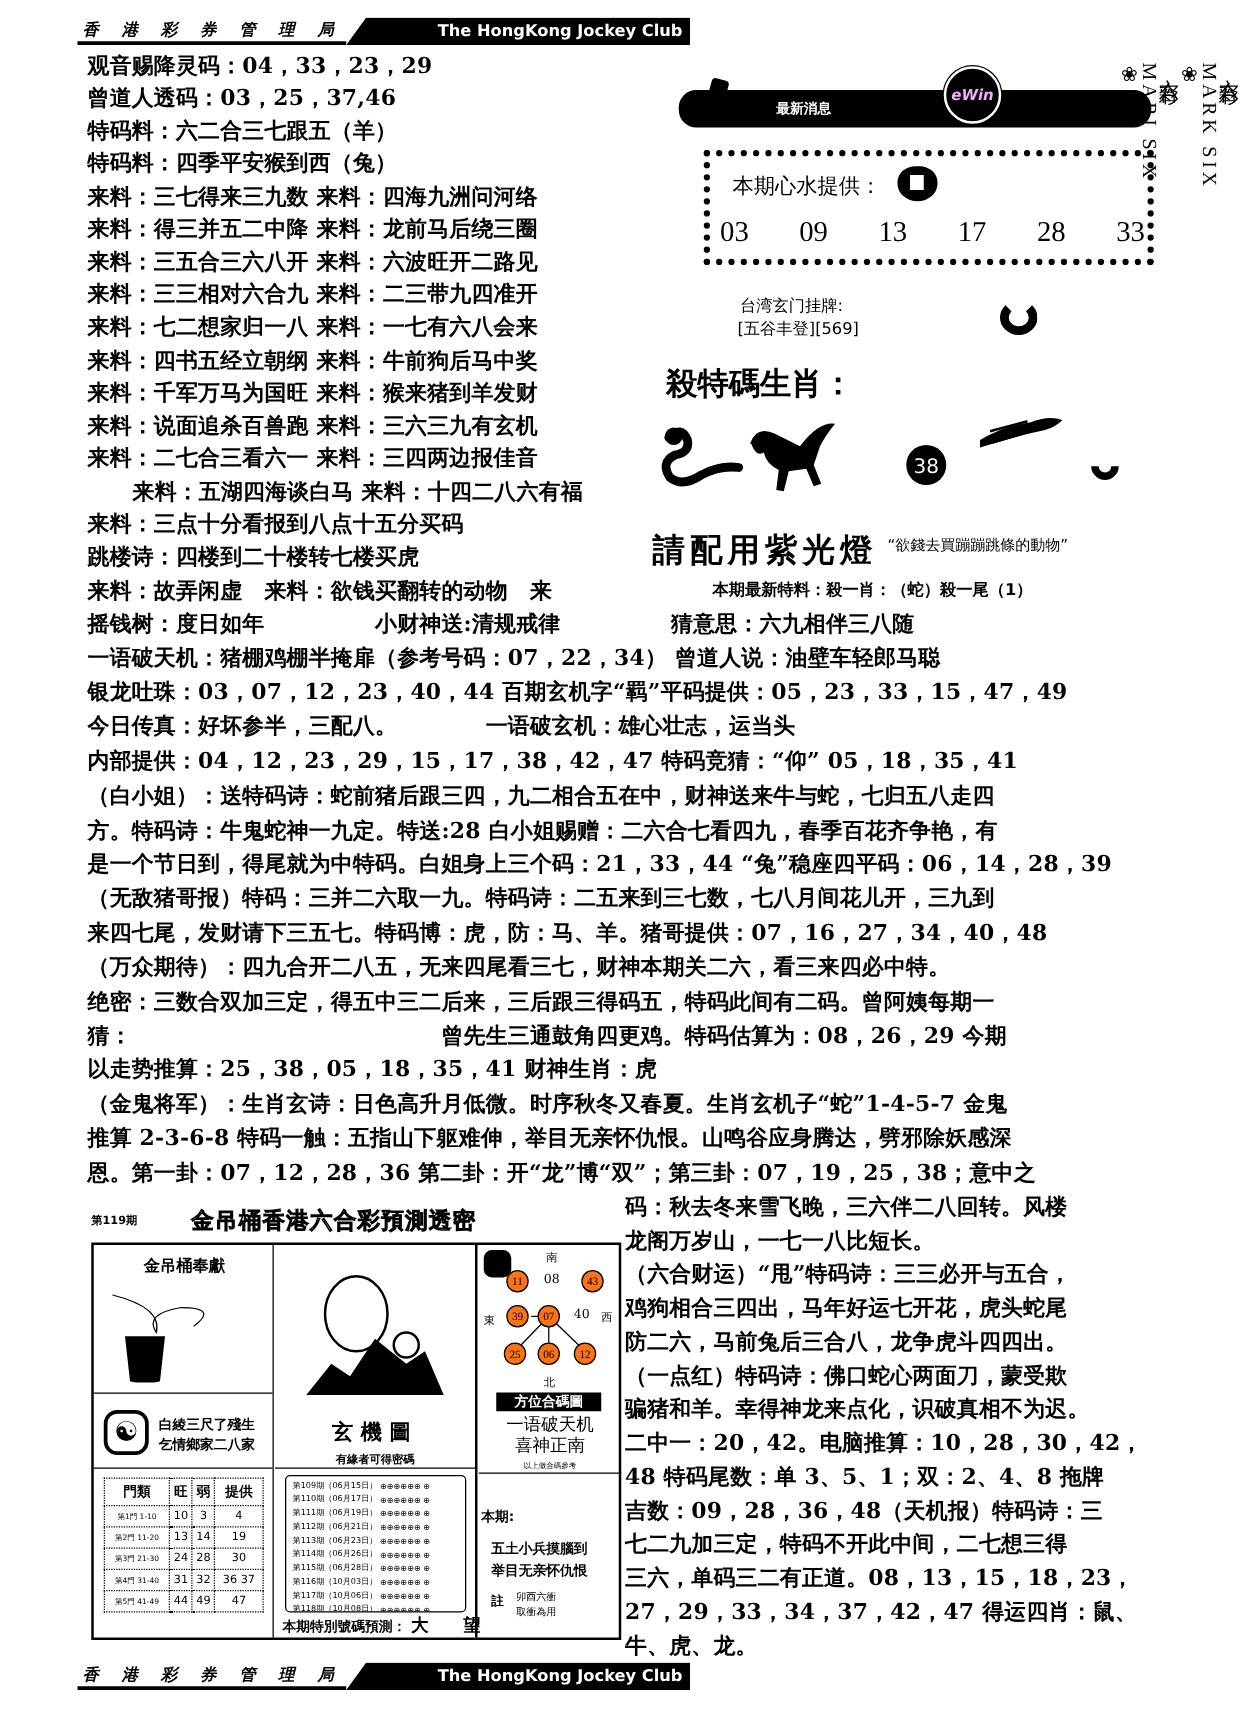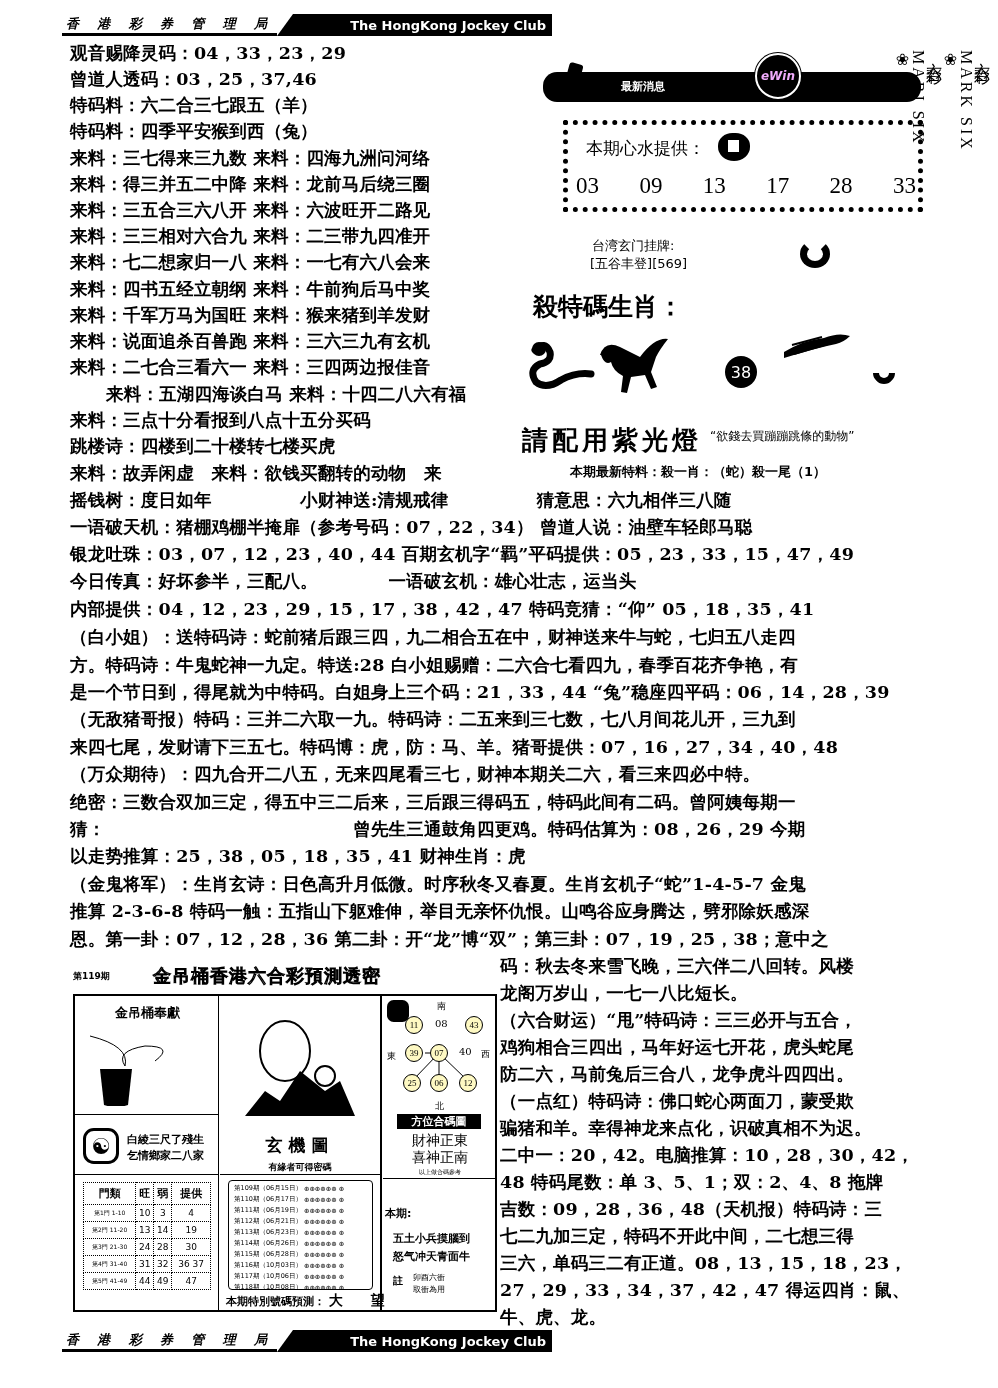--- a/index.html
+++ b/index.html
@@ -46,21 +46,21 @@
   .col3 { position:absolute; left:308px; top:0; width:114px; height:100%; }
   .small { font-family: "DejaVu Sans", sans-serif; font-size: 9px; }
 
   table.doors { position:absolute; left:8px; top:220px; width:128px; border-collapse: collapse; font-size: 9px; font-family: "DejaVu Sans", sans-serif; text-align:center; }
   table.doors td, table.doors th { border: 1px dotted #000; height: 17px; }
   table.doors th { font-size: 11px; height: 22px; }
 
   table.hist { font-size: 6.5px; font-family: "DejaVu Sans", sans-serif; border-collapse: collapse; }
   table.hist td { padding: 0 1px; height: 11px; }
 
-  .compass-ball { position:absolute; width:18px; height:18px; border-radius:50%; border:1.5px solid #000; font-size:9px; font-family: "Liberation Serif", serif; display:flex; align-items:center; justify-content:center; background:#fef9c3; }
+  .compass-ball { position:absolute; width:18px; height:18px; border-radius:50%; border:1.5px solid #000; font-size:9px; font-family: "Liberation Serif", serif; display:flex; align-items:center; justify-content:center; background:#f97316; }
 </style>
 </head>
 <body>
 
 <div class="banner" style="top:14px;">
   <div class="cn">
     <span>香</span>
     <span>港</span>
     <span>彩</span>
     <span>券</span>
@@ -313,29 +313,29 @@
       <div class="compass-ball" style="left:22px; top:48px;">39</div>
       <div class="compass-ball" style="left:47px; top:48px;">07</div>
       <div style="position:absolute; left:76px; top:50px; font-size:10px;">40</div>
       <div class="small" style="position:absolute; left:98px; top:52px;">西</div>
       <div class="compass-ball" style="left:20px; top:78px;">25</div>
       <div class="compass-ball" style="left:47px; top:78px;">06</div>
       <div class="compass-ball" style="left:76px; top:78px;">12</div>
       <div class="small" style="position:absolute; left:52px; top:104px;">北</div>
       <div style="position:absolute; left:14px; top:118px; width:84px; height:15px; background:#000; color:#fff; font-size:11px; font-weight:bold; text-align:center; line-height:15px; font-family:'DejaVu Sans',sans-serif;">方位合碼圖</div>
       <div style="position:absolute; left:0; width:100%; top:136px; text-align:center; font-size:14px; line-height:17px; font-family:'DejaVu Sans',sans-serif;">
-        <div>財神正東</div>
+        <div>一语破天机</div>
         <div>喜神正南</div>
       </div>
       <div style="position:absolute; left:0; width:100%; top:172px; text-align:center; font-size:6px; font-family:'DejaVu Sans',sans-serif;">以上做合碼參考</div>
       <div style="position:absolute; left:0; top:182px; width:100%; border-top:1.5px solid #000;"></div>
       <div style="position:absolute; left:2px; top:210px; font-size:11px; font-weight:bold; font-family:'DejaVu Sans',sans-serif;">本期:</div>
       <div style="position:absolute; left:10px; top:234px; font-size:11px; font-weight:bold; line-height:18px;">
         <div>五土小兵摸腦到</div>
-        <div>怒气冲天青面牛</div>
+        <div>举目无亲怀仇恨</div>
       </div>
       <div style="position:absolute; left:10px; top:278px; font-size:10px; font-weight:bold;">註</div>
       <div style="position:absolute; left:30px; top:276px; font-size:8px; line-height:12px;">
         <div>卯酉六衝</div>
         <div>取衝為用</div>
       </div>
     </div>
   </div>
 </div>
 

